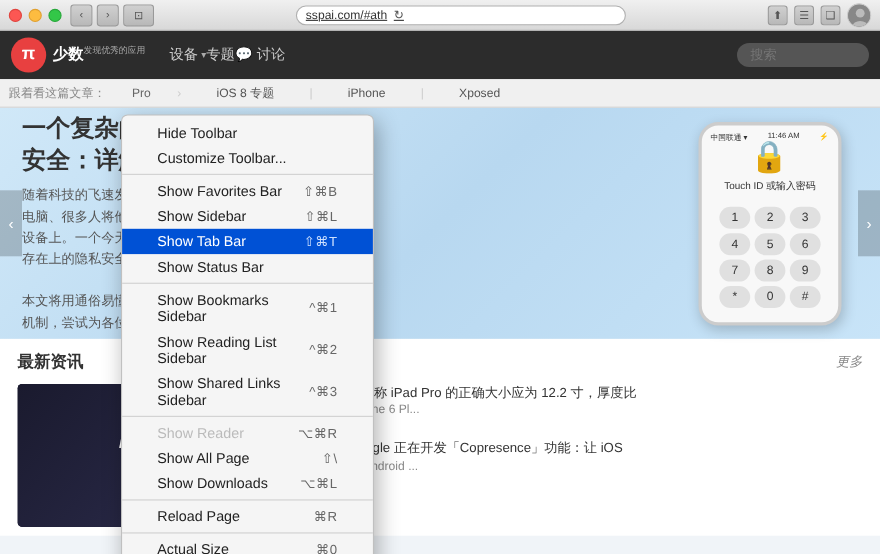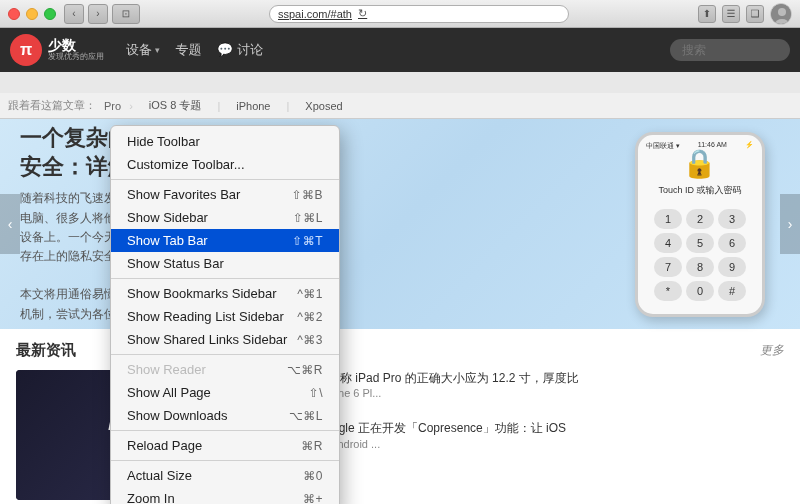--- a/index.html
+++ b/index.html
@@ -121,29 +121,28 @@
       gap: 6px;
     }
     .logo-circle {
       width: 32px; height: 32px;
       border-radius: 50%;
       background: #e84040;
       display: flex; align-items: center; justify-content: center;
       font-size: 16px; font-weight: bold; color: white;
     }
     .logo-text {
-      display: flex; flex-direction: column; line-height: 1.1;
+      display: flex; flex-direction: row; line-height: 1.1;
     }
     .logo-main { font-size: 14px; font-weight: bold; color: white; }
     .logo-sub { font-size: 8px; color: #aaa; }
 
     .nav-links {
       display: flex;
       align-items: center;
-      gap: 16px;
       margin-left: 10px;
     }
     .nav-link { color: #ccc; font-size: 13px; cursor: pointer; display: flex; align-items: center; gap: 3px; }
     .nav-link .arrow { font-size: 9px; color: #aaa; }
 
     .nav-search {
       margin-left: auto;
       display: flex;
       align-items: center;
     }
@@ -159,24 +158,23 @@
 
     
     .tab-bar {
       width: 800px;
       height: 26px;
       background: #f0f0f0;
       border-bottom: 1px solid #ccc;
       display: flex;
       align-items: center;
       padding: 0 8px;
-      gap: 8px;
+      gap: 24px;
       font-size: 11px;
       color: #555;
-      margin-top: 21px;
     }
     .tab-item { padding: 2px 8px; cursor: pointer; color: #555; }
     .tab-separator { color: #ccc; }
 
     
     .content-area {
       width: 800px;
       height: 406px;
       background: #f0f4f8;
       position: relative;
@@ -301,21 +299,21 @@
       width: 230px;
       background: #f5f5f5;
       border: 1px solid #c0c0c0;
       border-radius: 6px;
       box-shadow: 3px 6px 20px rgba(0,0,0,0.3);
       padding: 4px 0;
       z-index: 1000;
       font-size: 13px;
     }
     .menu-item {
-      padding: 4px 16px;
+      padding: 4px 32px;
       display: flex;
       align-items: center;
       justify-content: space-between;
       cursor: pointer;
       color: #222;
     }
     .menu-item.highlighted { background: #0051d5; color: white; }
     .menu-item.disabled { color: #bbb; cursor: default; }
     .menu-separator {
       height: 1px;

